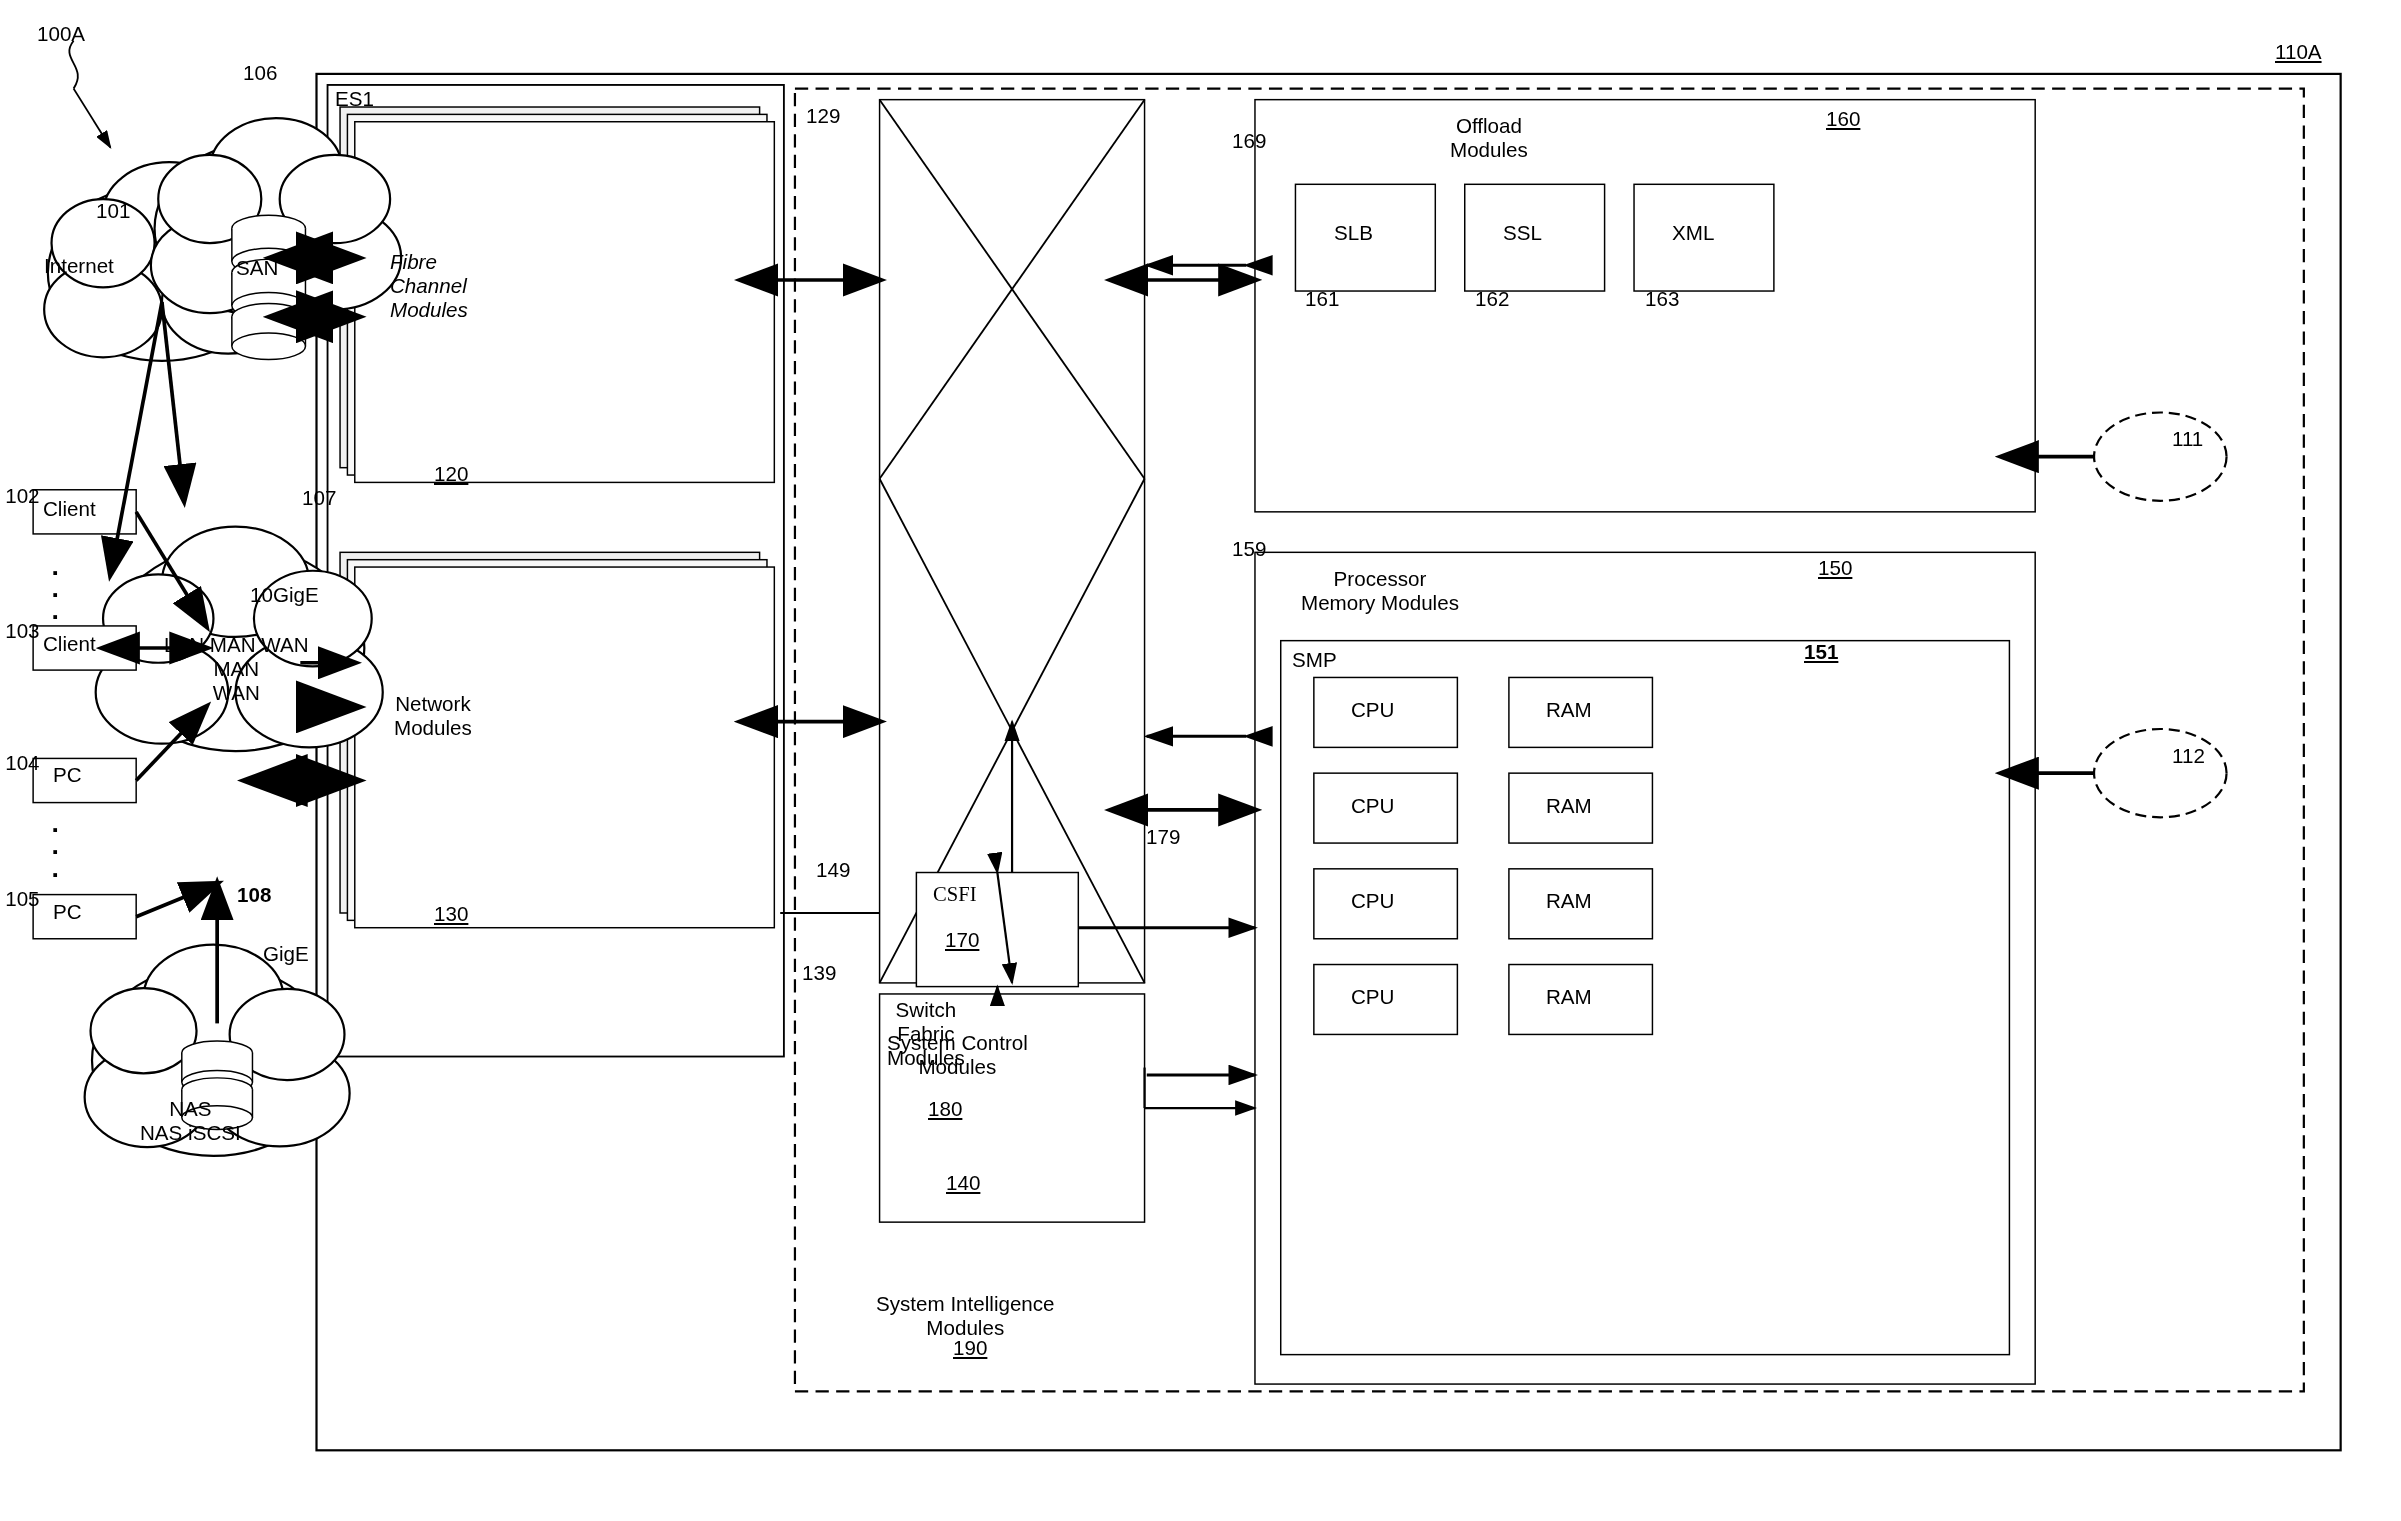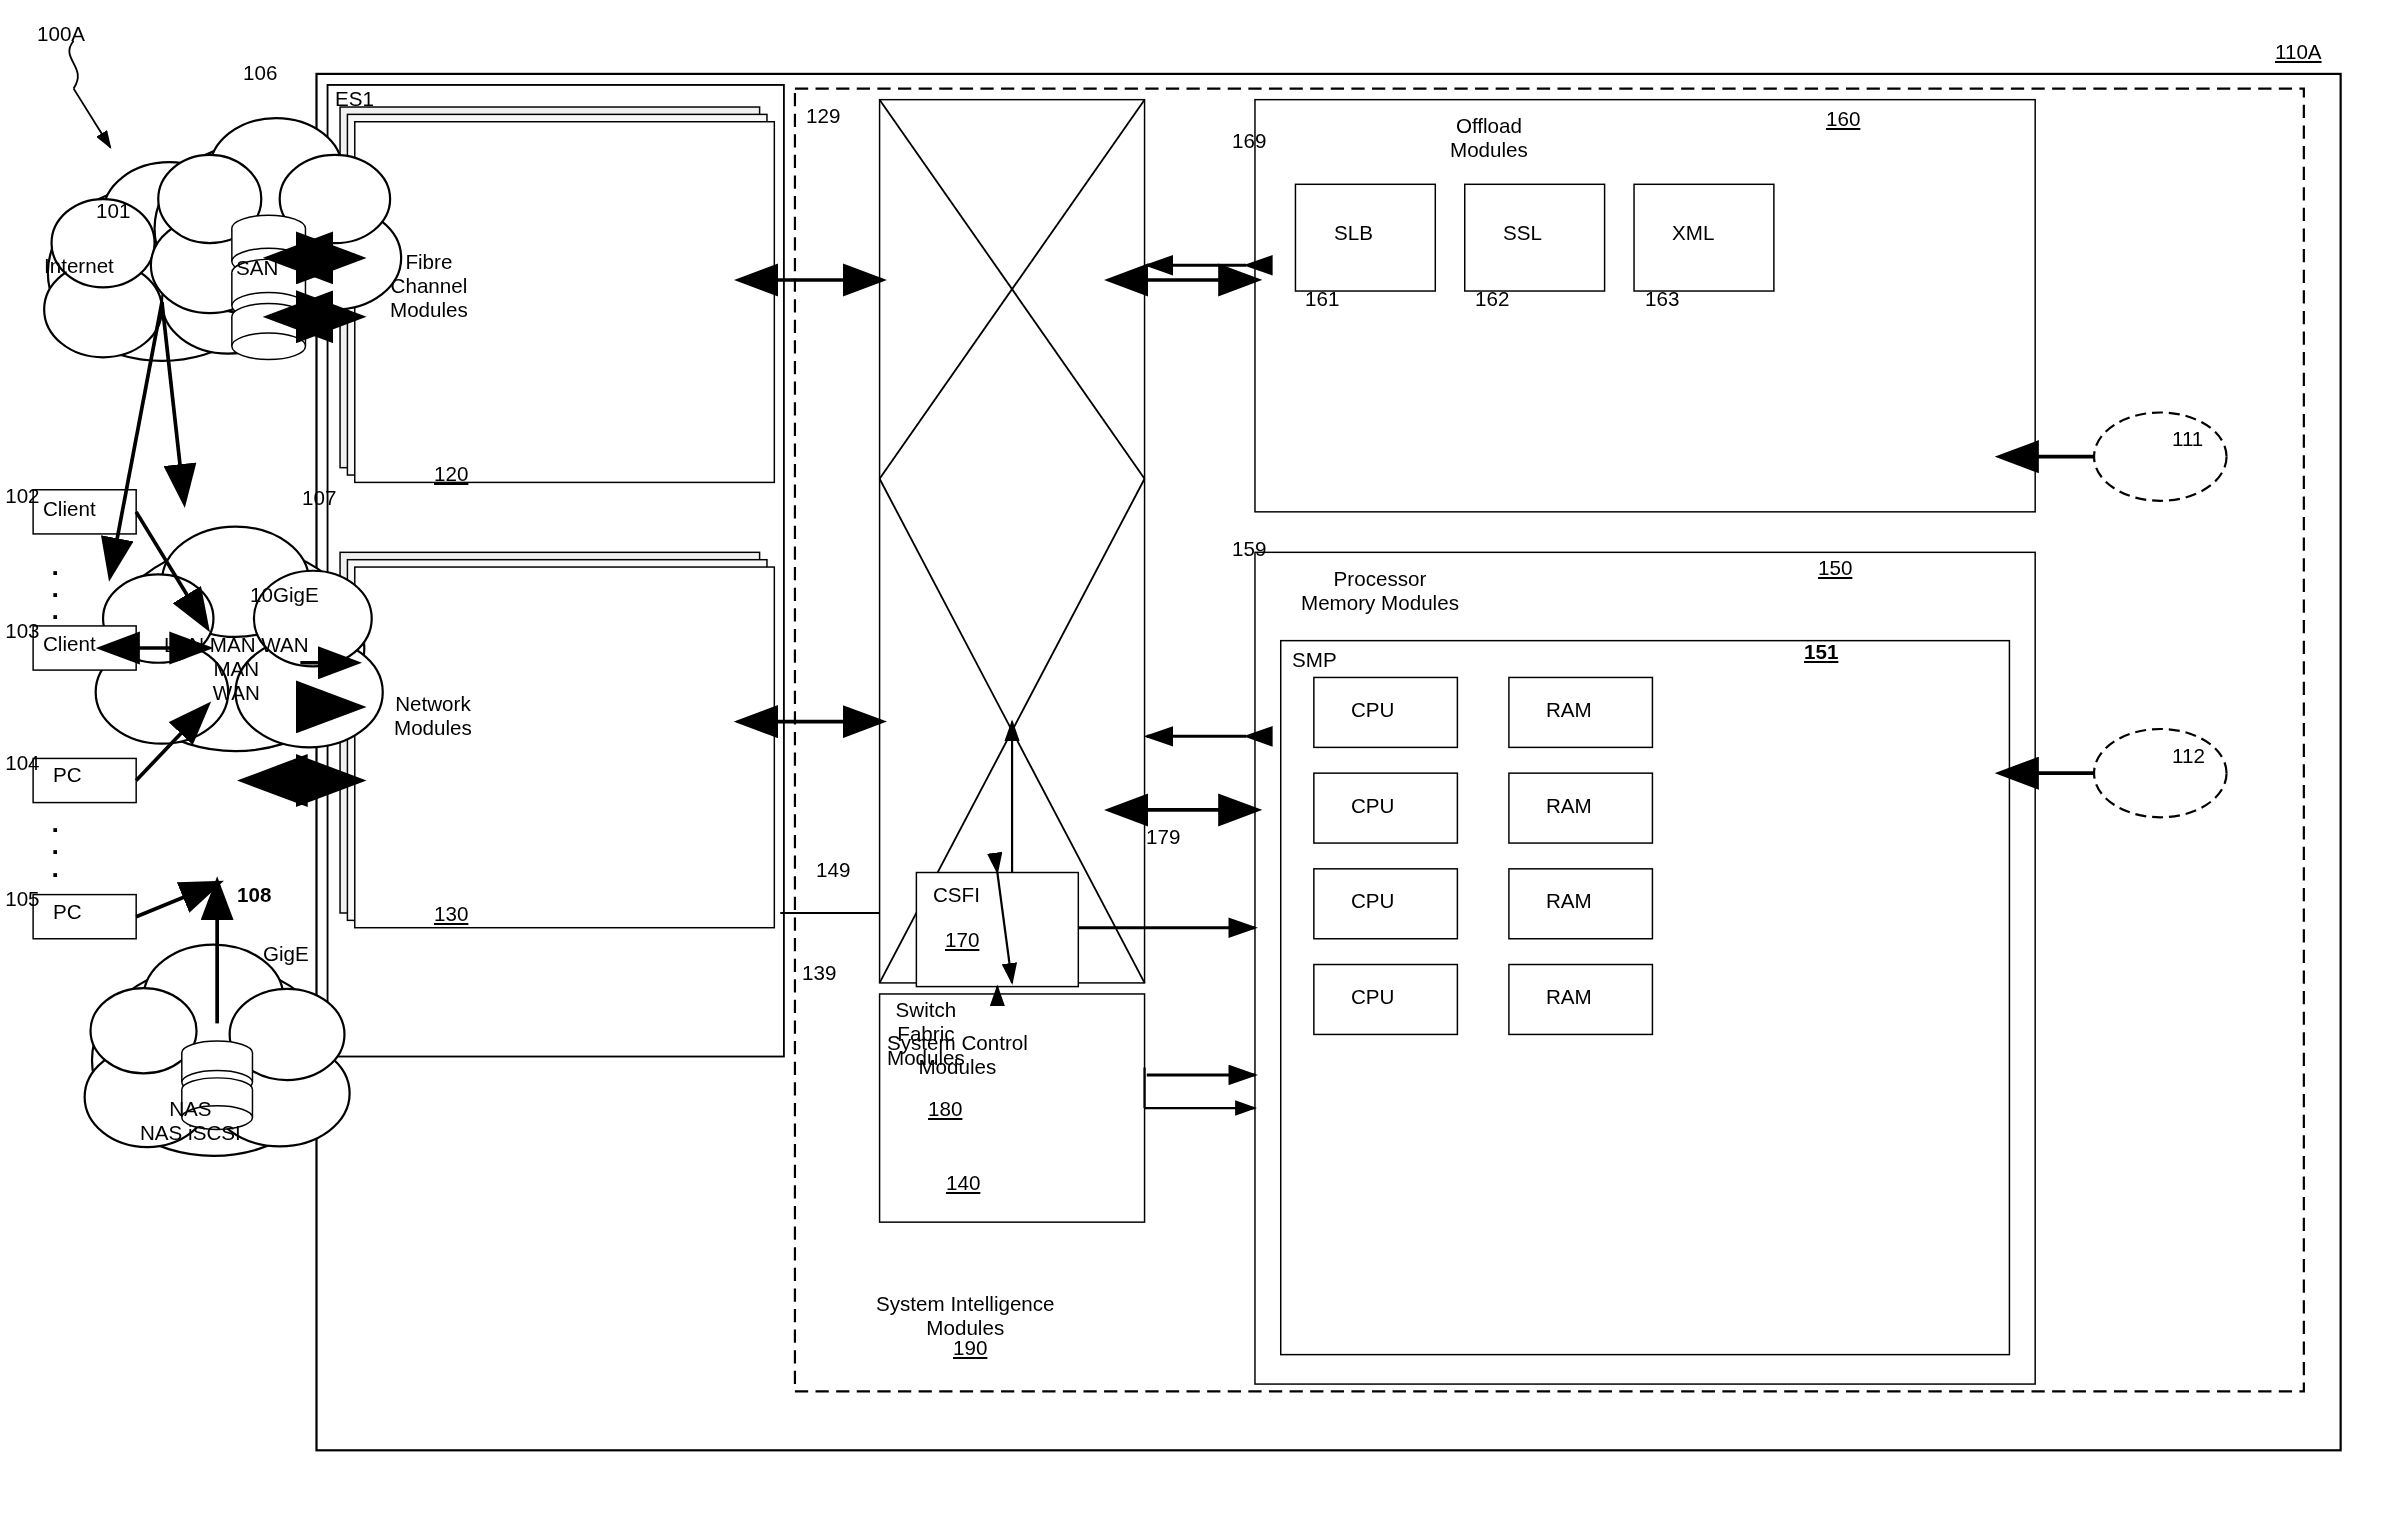--- a/index.html
+++ b/index.html
@@ -292,21 +292,21 @@
   <div class="label" style="top:1097px; left:140px; text-align:center;">
     <div>NAS</div>
     <div>NAS
 iSCSI</div>
   </div>
 
   <div class="label" style="top:883px; left:237px;font-weight:bold;">108</div>
 
   <div class="label" style="top:87px; left:335px;">ES1</div>
 
-  <div class="label" style="top:250px; left:390px; text-align:center;">
+  <div class="label" style="top:250px; left:390px; font-style:italic;">
     <div>Fibre</div>
     <div>Channel</div>
     <div>Modules</div>
   </div>
 
   <div class="label label-underline" style="top:462px; left:434px;">120</div>
 
   <div class="label" style="top:692px; left:394px; text-align:center;">
     <div>Network</div>
     <div>Modules</div>
@@ -319,21 +319,21 @@
   <div class="label" style="top:961px; left:802px;">139</div>
 
   <div class="label" style="top:998px; left:887px; text-align:center;">
     <div>Switch</div>
     <div>Fabric</div>
     <div>Modules</div>
   </div>
 
   <div class="label label-underline" style="top:1097px; left:928px;">180</div>
 
-  <div class="label" style="top:883px; left:933px; text-align:center;">CSFI</div>
+  <div class="label" style="top:883px; left:933px; text-align:center;font-family:Liberation Serif, serif;">CSFI</div>
 
   <div class="label label-underline" style="top:928px; left:945px;">170</div>
 
   <div class="label" style="top:1031px; left:887px; text-align:center;">
     <div>System Control</div>
     <div>Modules</div>
   </div>
 
   <div class="label label-underline" style="top:1171px; left:946px;">140</div>
 

